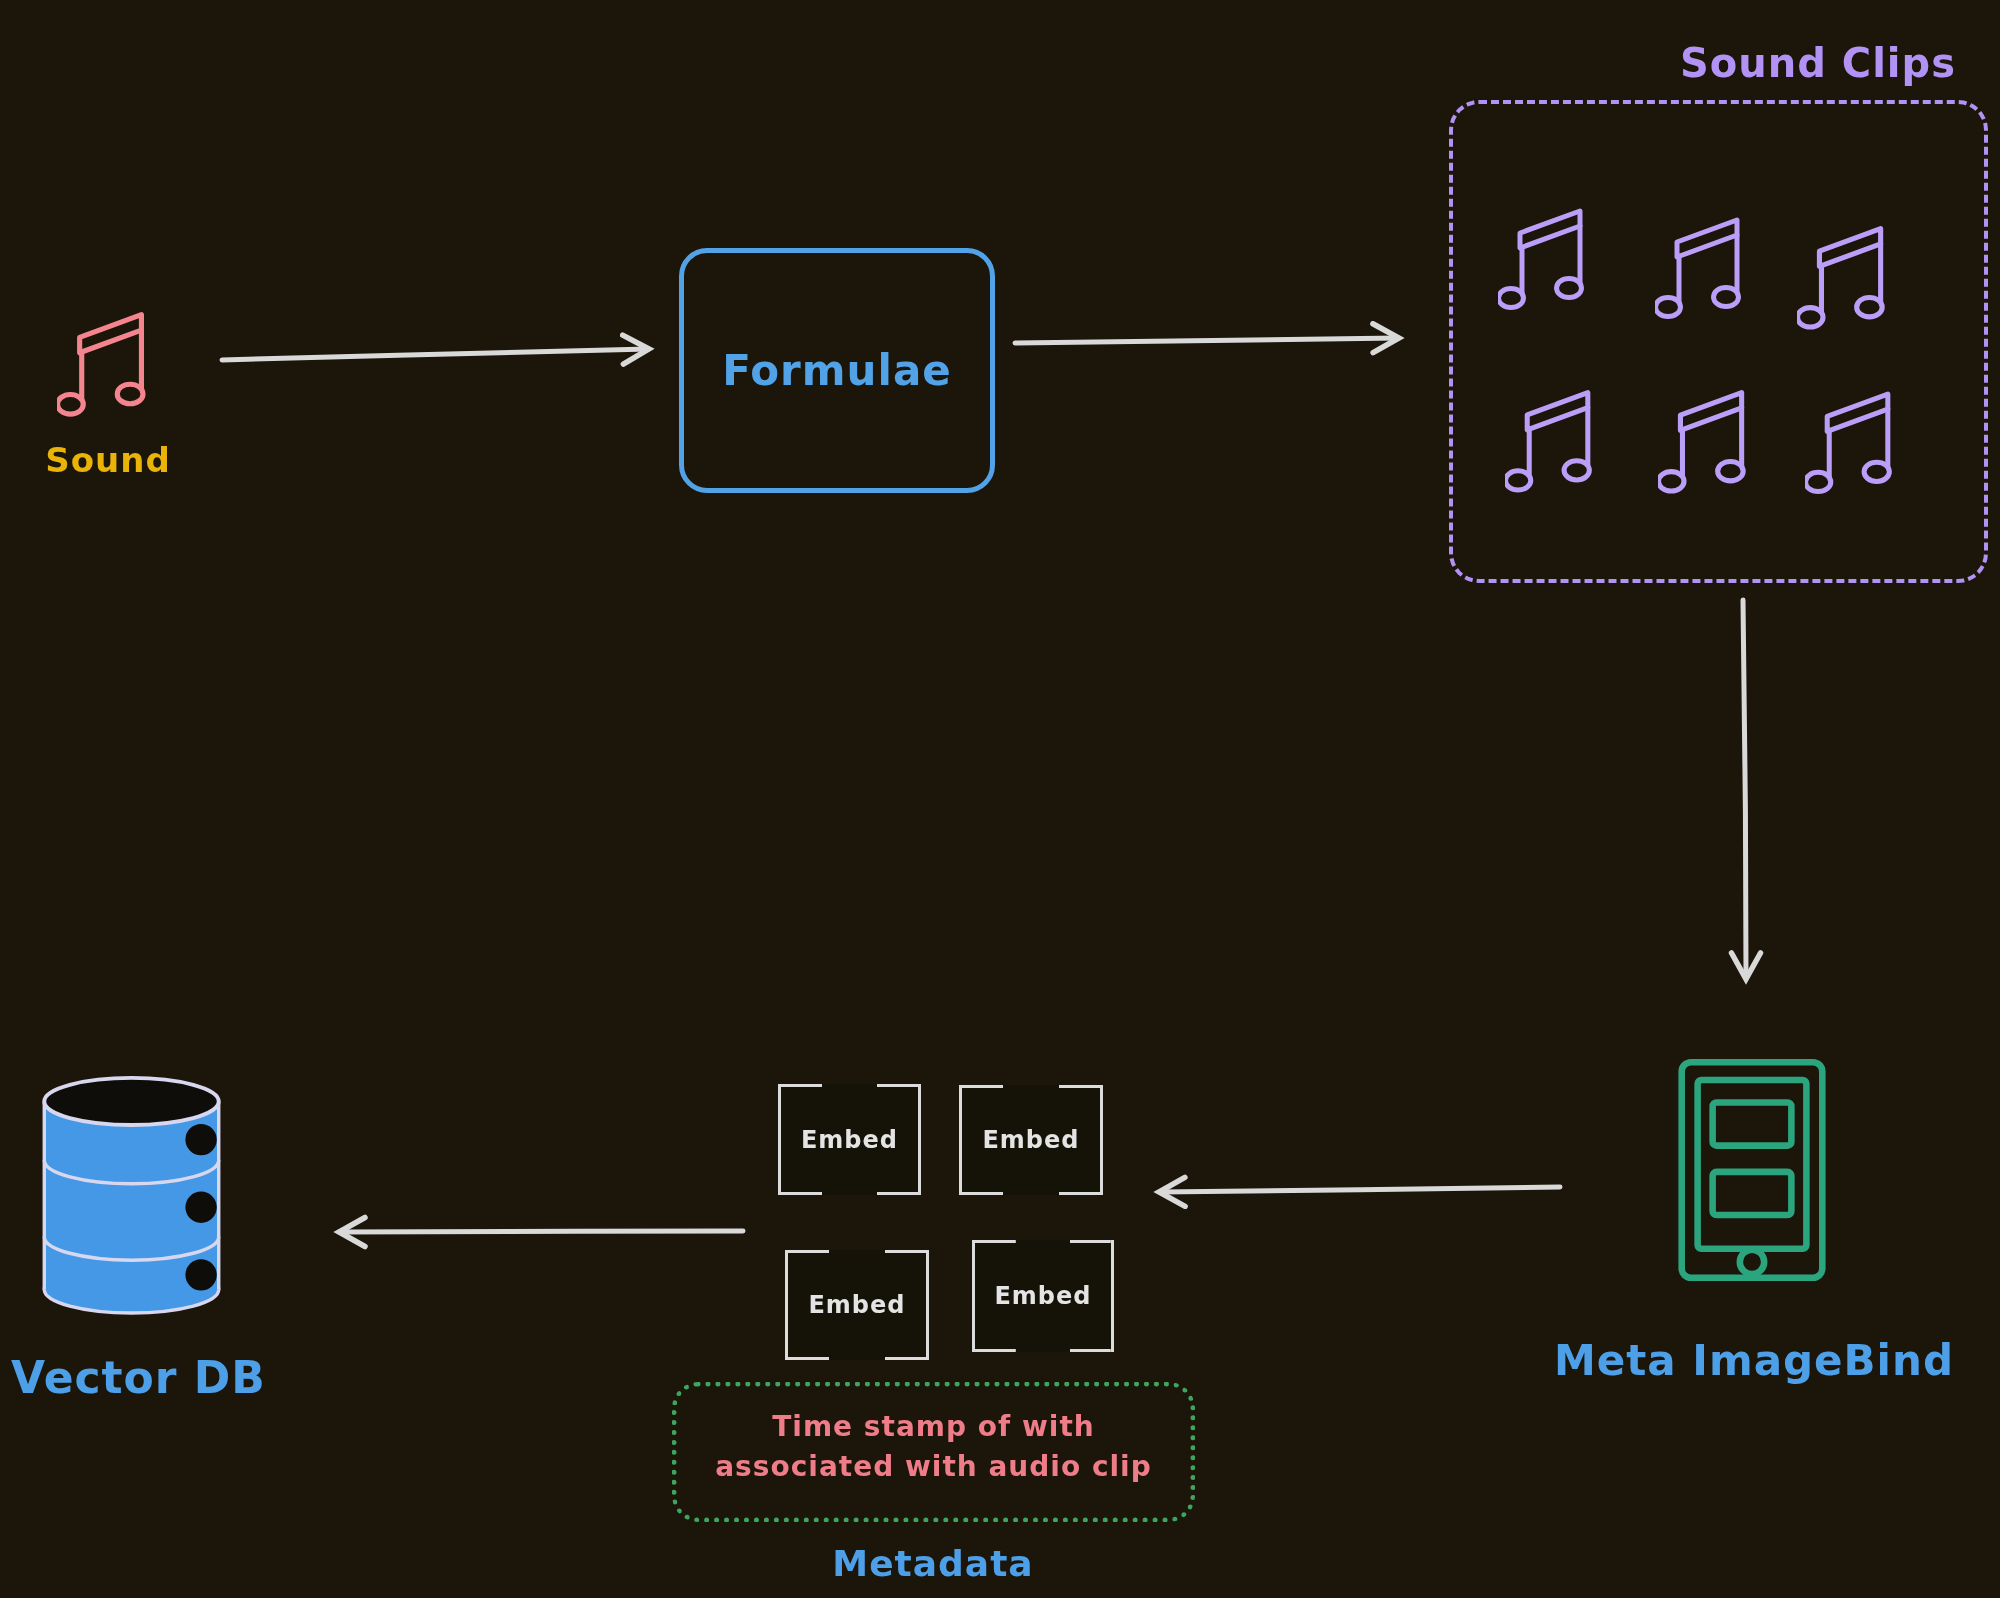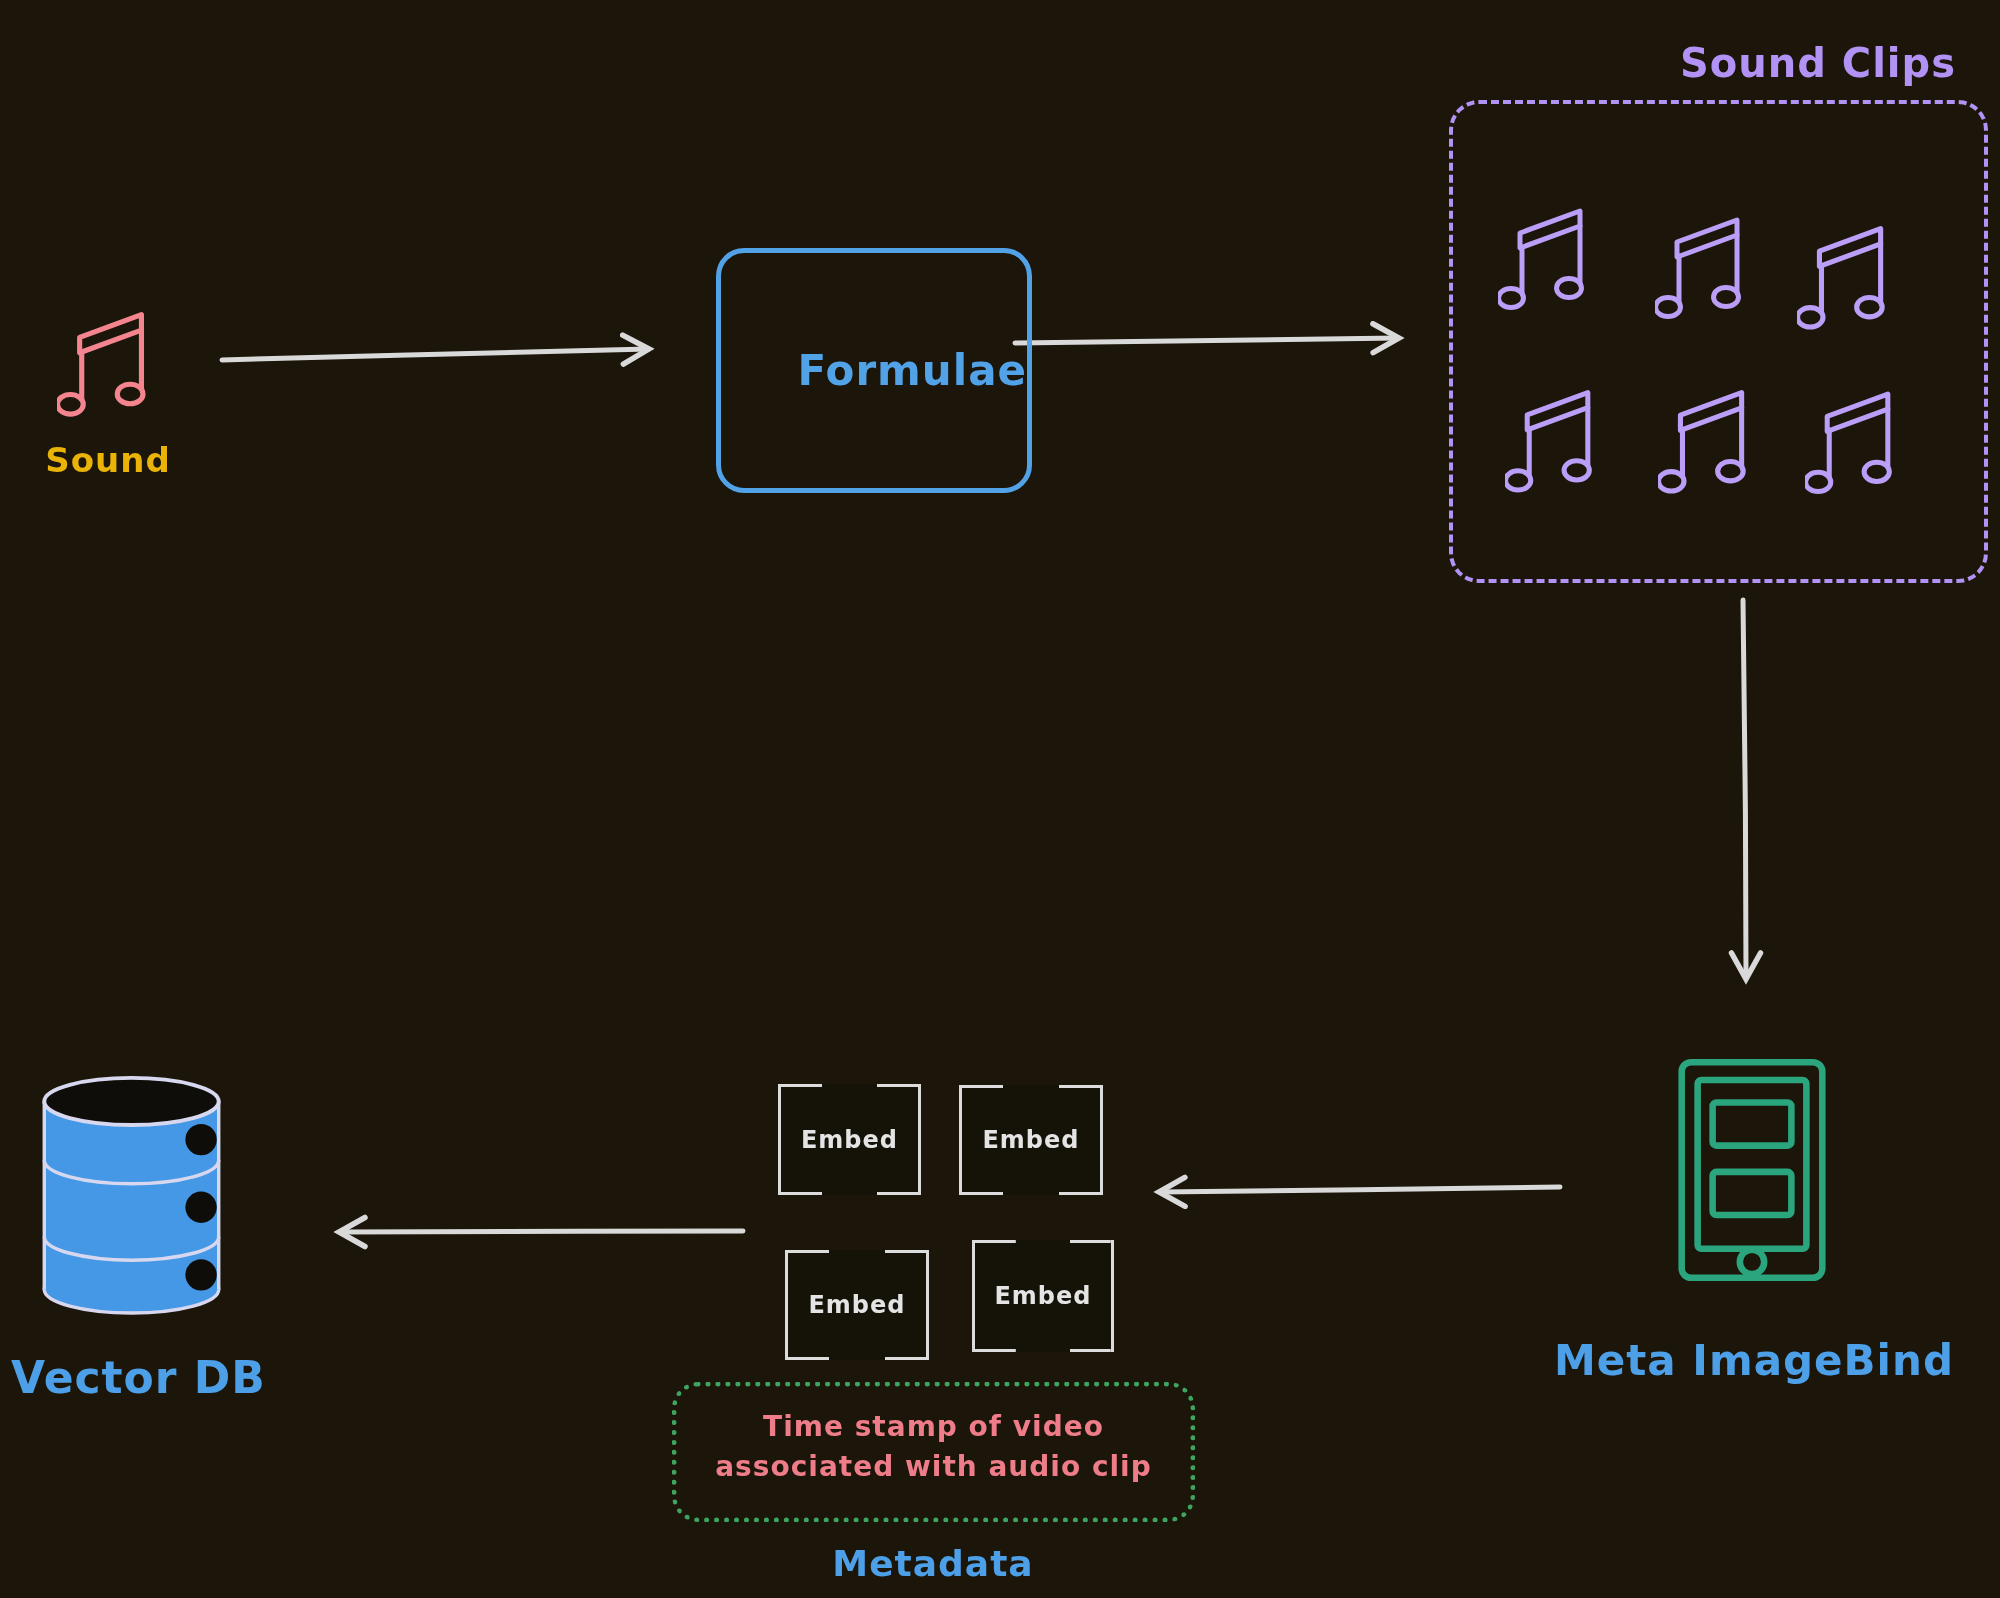--- a/index.html
+++ b/index.html
@@ -6,23 +6,23 @@
   #app{
     position:relative;width:2000px;height:1598px;background:#1b1609;overflow:hidden;
     font-family:"DejaVu Sans",sans-serif;font-weight:600;letter-spacing:1px;
   }
   .abs{position:absolute;}
   .layer{position:absolute;left:0;top:0;pointer-events:none;}
   .label{position:absolute;white-space:nowrap;}
 
   
   .formulae-box{
-    position:absolute;left:716px;top:248px;width:306px;height:235px;
+    position:absolute;left:679px;top:248px;width:306px;height:235px;
     border:5px solid #52a2e8;border-radius:28px;
-    display:flex;align-items:center;justify-content:flex-end;
+    display:flex;align-items:center;justify-content:center;
     color:#52a2e8;font-size:42px;
   }
   .sound-clips-box{
     position:absolute;left:1449px;top:100px;width:531px;height:475px;
     border:4px dashed #b292f4;border-radius:30px;
   }
   .metadata-box{
     position:absolute;left:672px;top:1382px;width:523px;height:140px;
     border:5px dotted #3fa45f;border-radius:26px;
     display:flex;flex-direction:column;align-items:center;justify-content:flex-start;
@@ -152,18 +152,18 @@
     <line x1="11" y1="30" x2="11" y2="222" stroke="#d8d7f0" stroke-width="3.5"></line>
     <line x1="189" y1="30" x2="189" y2="222" stroke="#d8d7f0" stroke-width="3.5"></line>
     <ellipse cx="100" cy="30" rx="89" ry="24" fill="#0e0d09" stroke="#d8d7f0" stroke-width="4"></ellipse>
     <circle cx="171" cy="69" r="16" fill="#0e0d09"></circle>
     <circle cx="171" cy="138" r="16" fill="#0e0d09"></circle>
     <circle cx="171" cy="207" r="16" fill="#0e0d09"></circle>
   </svg>
   <div class="label" id="vectordb-label">Vector DB</div>
 
   <div class="metadata-box">
-    <div>Time stamp of video</div>
+    <div>Time stamp of with</div>
     <div>associated with audio clip</div>
   </div>
   <div class="label" id="metadata-label">Metadata</div>
 
 </div>
 
 </body></html>

